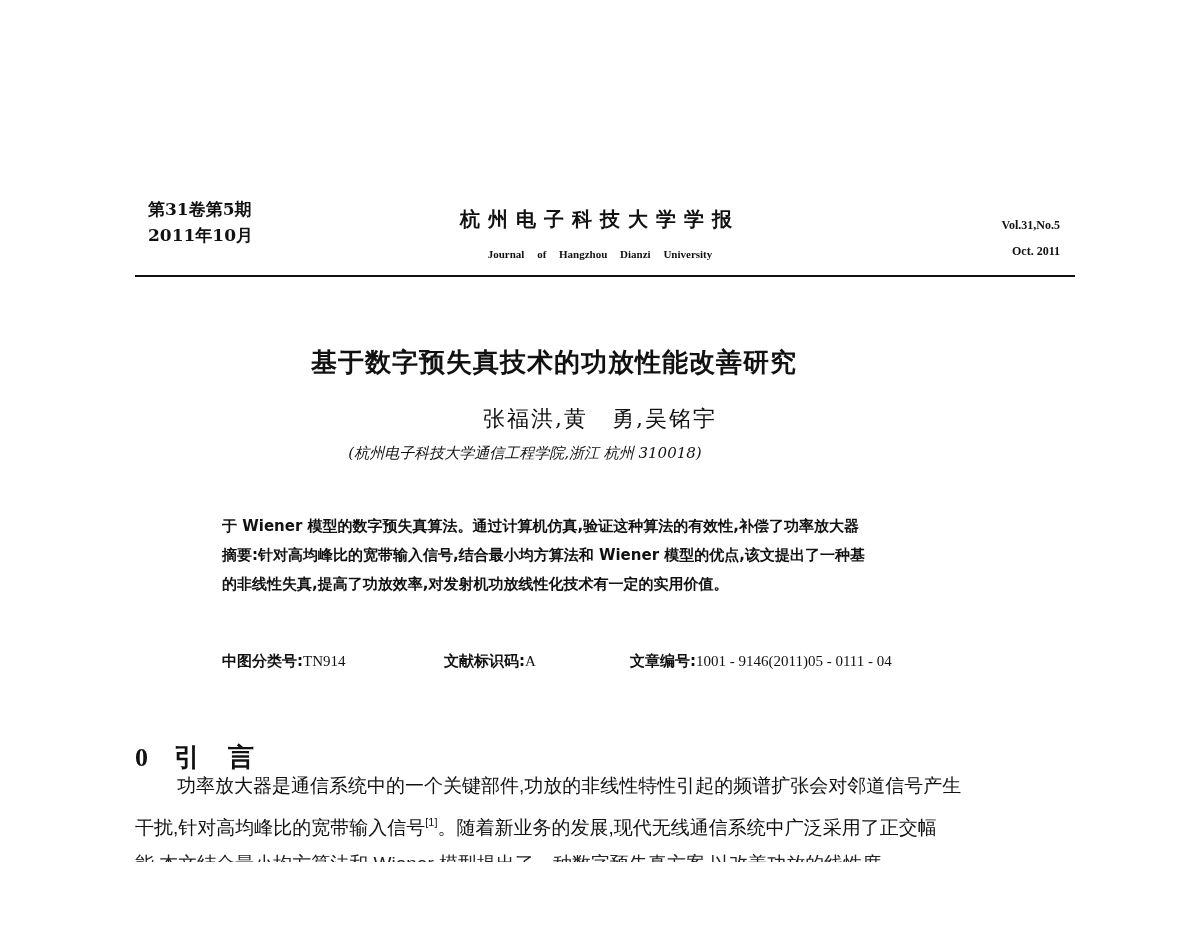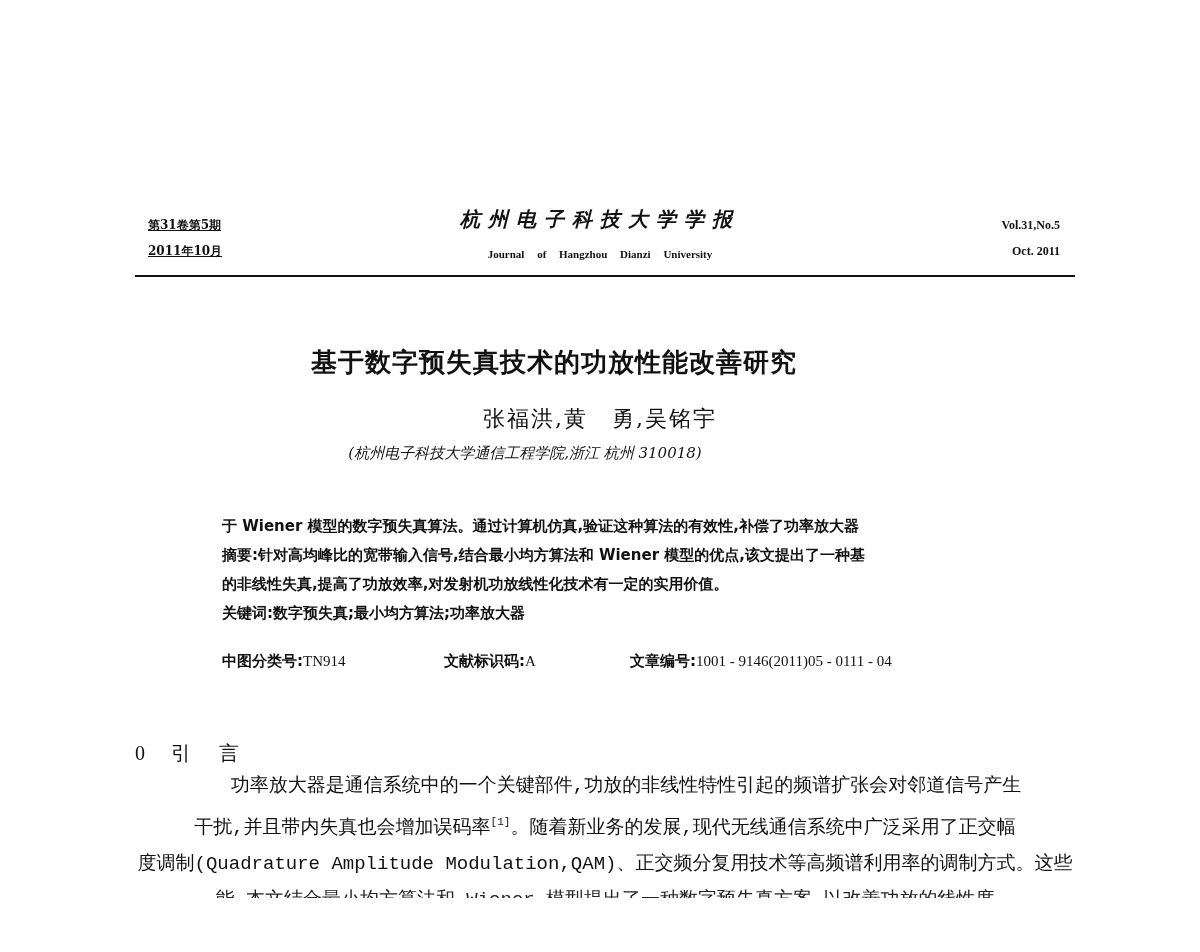--- a/index.html
+++ b/index.html
@@ -2,38 +2,38 @@
 <html><head>
   <meta charset="utf-8">
   <style>
     html, body { margin: 0; padding: 0; background: #ffffff; }
     body {
       width: 1200px; height: 952px; overflow: hidden; position: relative;
       color: #111111;
       font-family: "DejaVu Serif", "Liberation Serif", serif;
     }
     .abs { position: absolute; }
-    .hdr-left { left: 148px; top: 212px; font-size: 12px; font-weight: bold; line-height: 26px; letter-spacing: 0px; text-decoration: underline; }
+    .hdr-left { left: 148px; top: 196px; font-size: 17px; font-weight: bold; line-height: 26px; letter-spacing: 0px; }
     .hdr-center { left: 430px; top: 205px; width: 340px; text-align: center; }
-    .hdr-cn { font-size: 20px; letter-spacing: 8px; font-weight: bold; line-height: 28px; font-style: italic; }
+    .hdr-cn { font-size: 20px; letter-spacing: 8px; font-weight: bold; line-height: 28px; }
     .hdr-en { font-size: 11px; font-weight: bold; word-spacing: 10px; font-family: "Liberation Serif", serif; line-height: 18px; margin-top: 12px; }
     .hdr-right { right: 140px; top: 212px; font-size: 12px; font-weight: bold; line-height: 26px; text-align: right; font-family: "Liberation Serif", serif; }
     .rule { left: 135px; top: 275px; width: 940px; height: 0; border-top: 2px solid #111; }
     .title { left: 0; top: 345px; width: 1108px; text-align: center; font-size: 26px; font-weight: bold; letter-spacing: 1px; font-family: "DejaVu Sans", sans-serif; }
     .authors { left: 0; top: 404px; width: 1200px; text-align: center; font-size: 22px; letter-spacing: 2px; }
     .affil { left: 0; top: 444px; width: 1050px; text-align: center; font-size: 15px; font-style: italic; }
     .abstract { left: 222px; top: 512px; width: 770px; font-size: 15px; line-height: 29px; font-weight: bold; font-family: "DejaVu Sans", sans-serif; }
     .abstract .line { white-space: nowrap; }
     .meta-row { left: 222px; top: 652px; width: 800px; font-size: 15px; font-weight: bold; font-family: "DejaVu Sans", sans-serif; white-space: nowrap; }
     .meta-row span { position: absolute; top: 0; }
     .meta-row .v { font-weight: normal; font-family: "Liberation Serif", serif; margin-top: 32px; }
-    .sec { left: 135px; top: 740px; font-size: 20px; font-weight: normal; font-family: "DejaVu Sans", sans-serif; }
+    .sec { left: 135px; top: 740px; font-size: 26px; font-weight: bold; font-family: "DejaVu Sans", sans-serif; }
     .sec .num { font-family: "Liberation Serif", serif; margin-right: 26px; }
     .sec .t { letter-spacing: 28px; }
-    .body { left: 135px; top: 768px; width: 940px; font-size: 19px; line-height: 36px; font-family: Liberation Mono, monospace; text-align: center; }
+    .body { left: 135px; top: 768px; width: 940px; font-size: 19px; line-height: 36px; font-family: Liberation Sans, sans-serif; }
     .body .line { white-space: nowrap; overflow: hidden; }
     .body .indent { padding-left: 42px; }
     sup { font-size: 11px; vertical-align: 8px; }
     .cut { height: 16px; overflow: hidden; color: #222; }
   </style>
 </head>
 <body>
 
 <div class="abs hdr-left">
   <div>第31卷第5期</div>
@@ -53,21 +53,20 @@
 <div class="abs rule"></div>
 
 <div class="abs title">基于数字预失真技术的功放性能改善研究</div>
 <div class="abs authors">张福洪,黄　勇,吴铭宇</div>
 <div class="abs affil">(杭州电子科技大学通信工程学院,浙江 杭州 310018)</div>
 
 <div class="abs abstract">
   <div class="line">于 Wiener 模型的数字预失真算法。通过计算机仿真,验证这种算法的有效性,补偿了功率放大器</div>
   <div class="line">摘要:针对高均峰比的宽带输入信号,结合最小均方算法和 Wiener 模型的优点,该文提出了一种基</div>
   <div class="line">的非线性失真,提高了功放效率,对发射机功放线性化技术有一定的实用价值。</div>
-  <div class="line">关键词:数字预失真;最小均方算法;功率放大器</div>
 </div>
 
 <div class="abs meta-row">
   <span style="left:0">
     <b>中图分类号:</b><b class="v">TN914</b>
   </span>
   <span style="left:222px">
     <b>文献标识码:</b><b class="v">A</b>
   </span>
   <span style="left:408px">
@@ -75,17 +74,16 @@
   </span>
 </div>
 
 <div class="abs sec">
   <span class="num">0</span><span class="t">引言</span>
 </div>
 
 <div class="abs body">
   <div class="line indent">功率放大器是通信系统中的一个关键部件,功放的非线性特性引起的频谱扩张会对邻道信号产生</div>
   <div class="line">
-    <span>干扰,并且带内失真也会增加误码率</span><sup>[1]</sup><span>。随着新业务的发展,现代无线通信系统中广泛采用了正交幅</span>
+    <span>干扰,针对高均峰比的宽带输入信号</span><sup>[1]</sup><span>。随着新业务的发展,现代无线通信系统中广泛采用了正交幅</span>
   </div>
-  <div class="line">度调制(Quadrature Amplitude Modulation,QAM)、正交频分复用技术等高频谱利用率的调制方式。这些</div>
   <div class="line cut">能,本文结合最小均方算法和 Wiener 模型提出了一种数字预失真方案,以改善功放的线性度</div>
 </div>
 
 </body></html>

